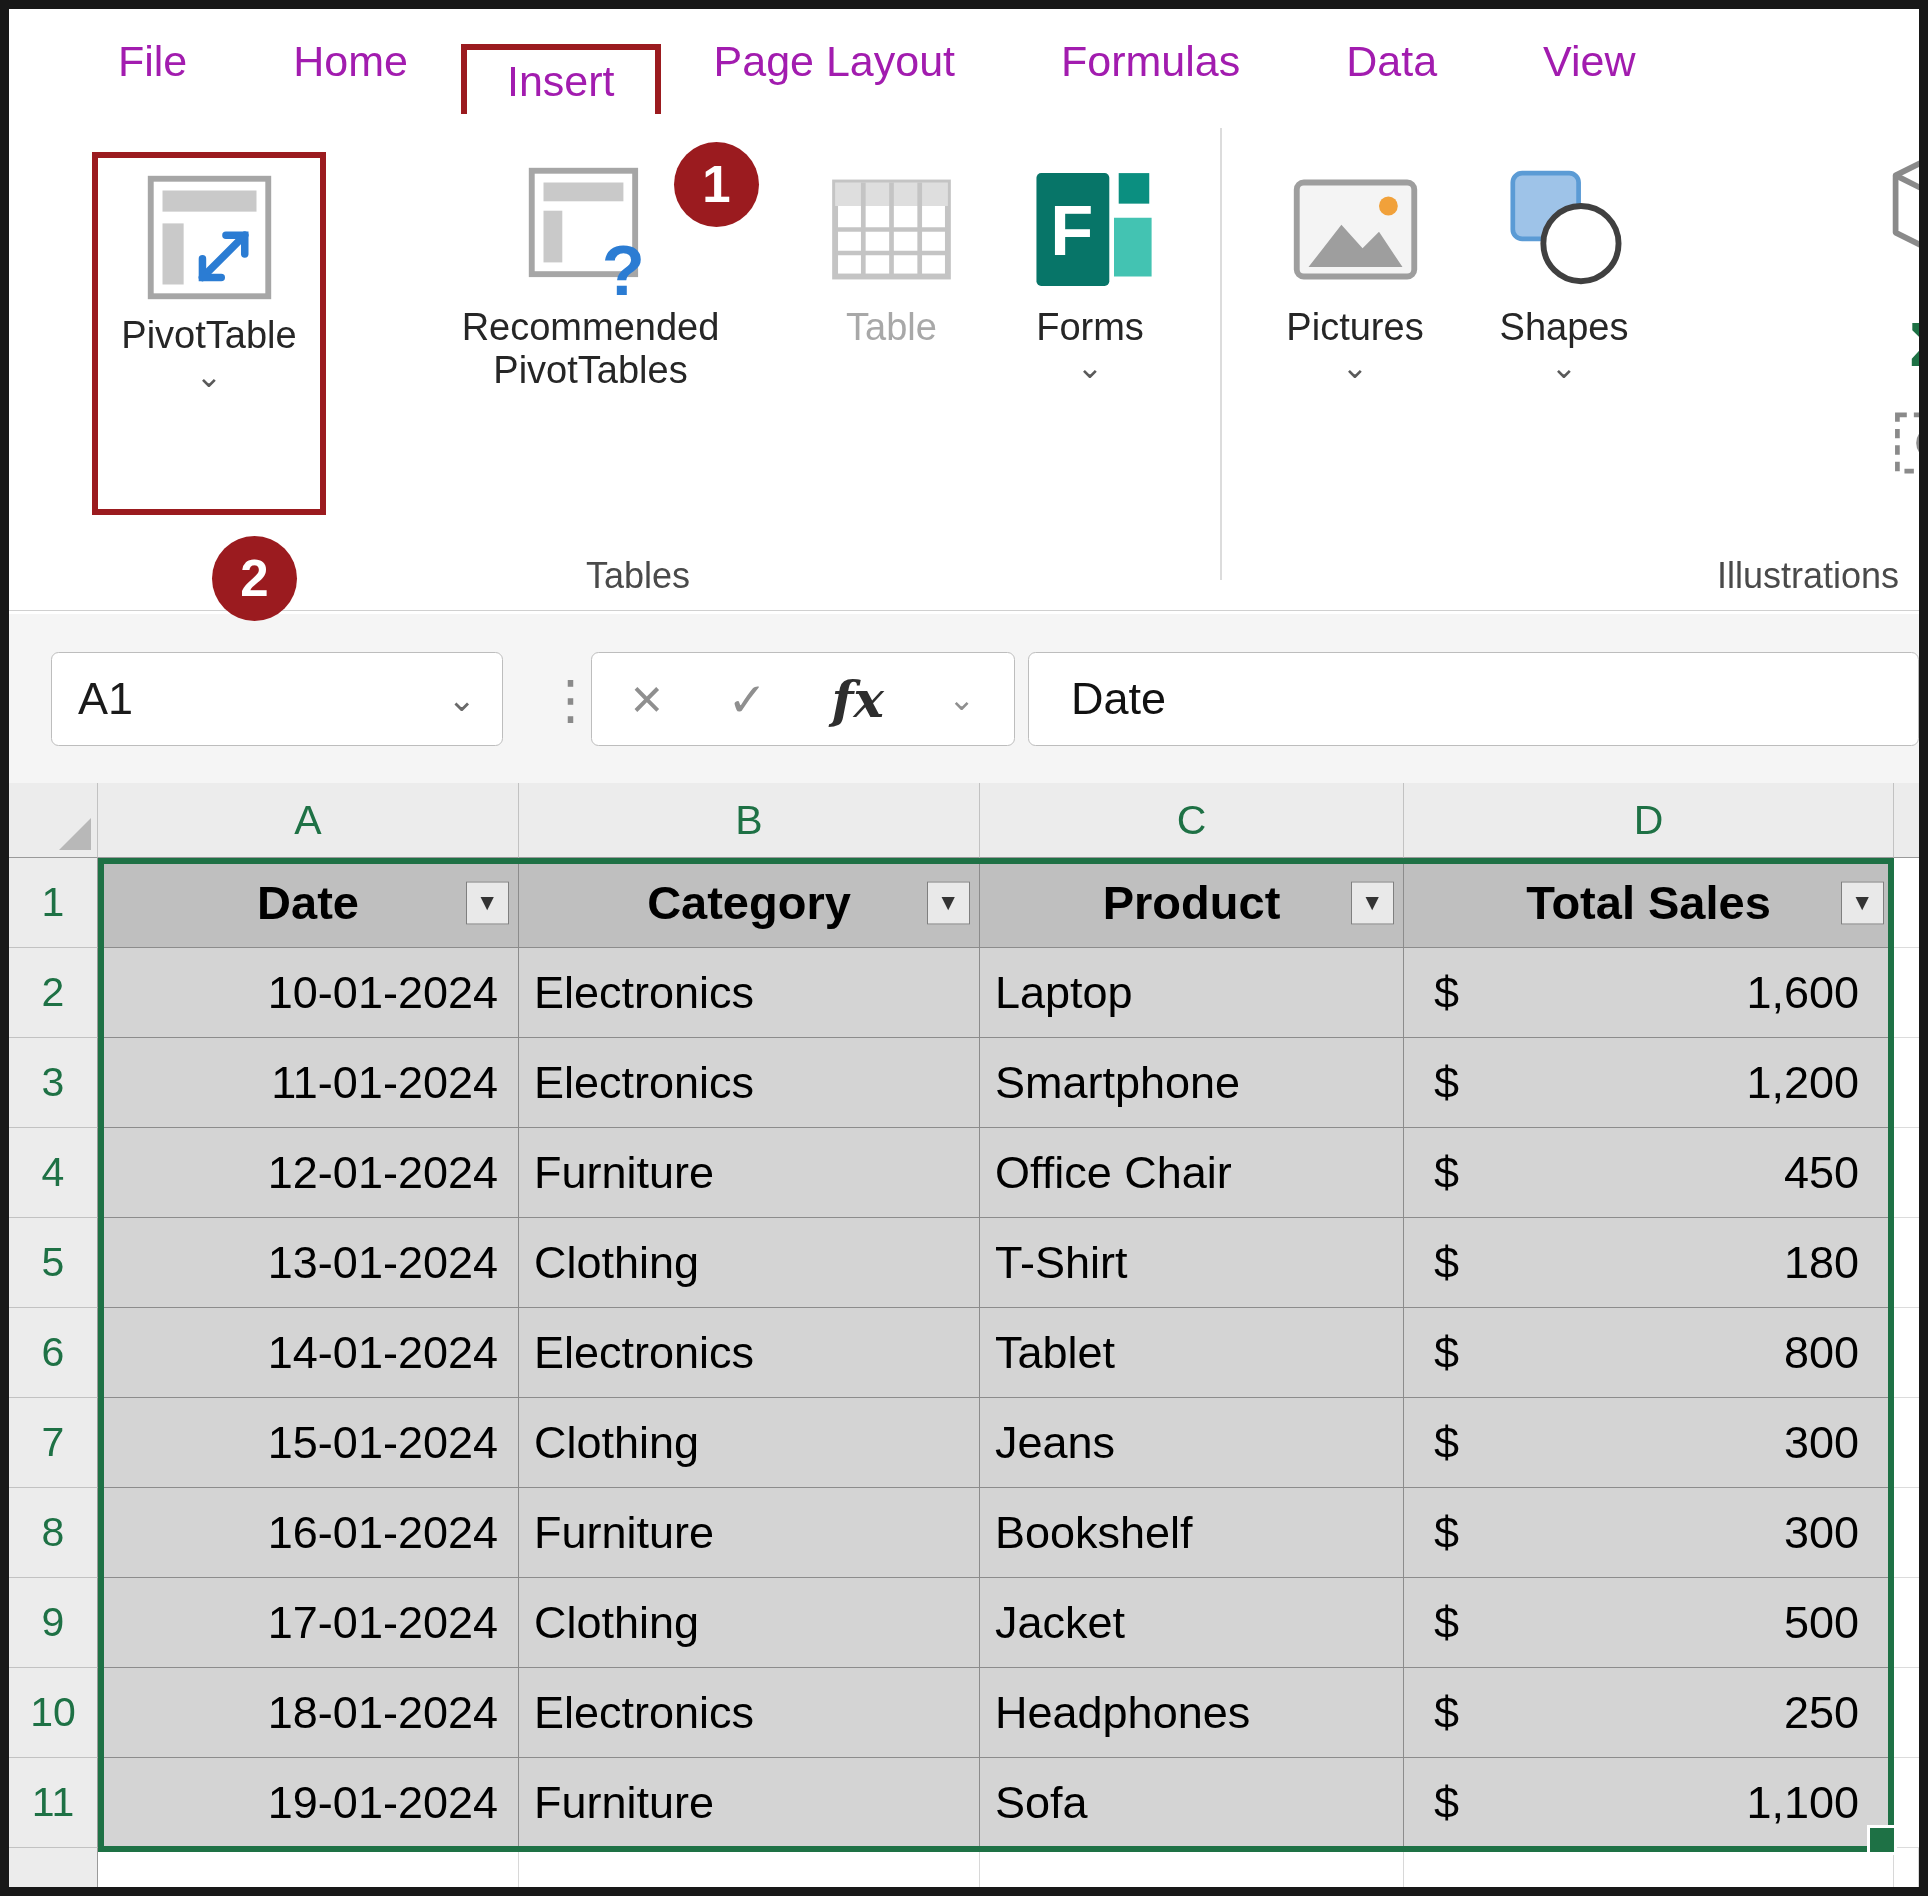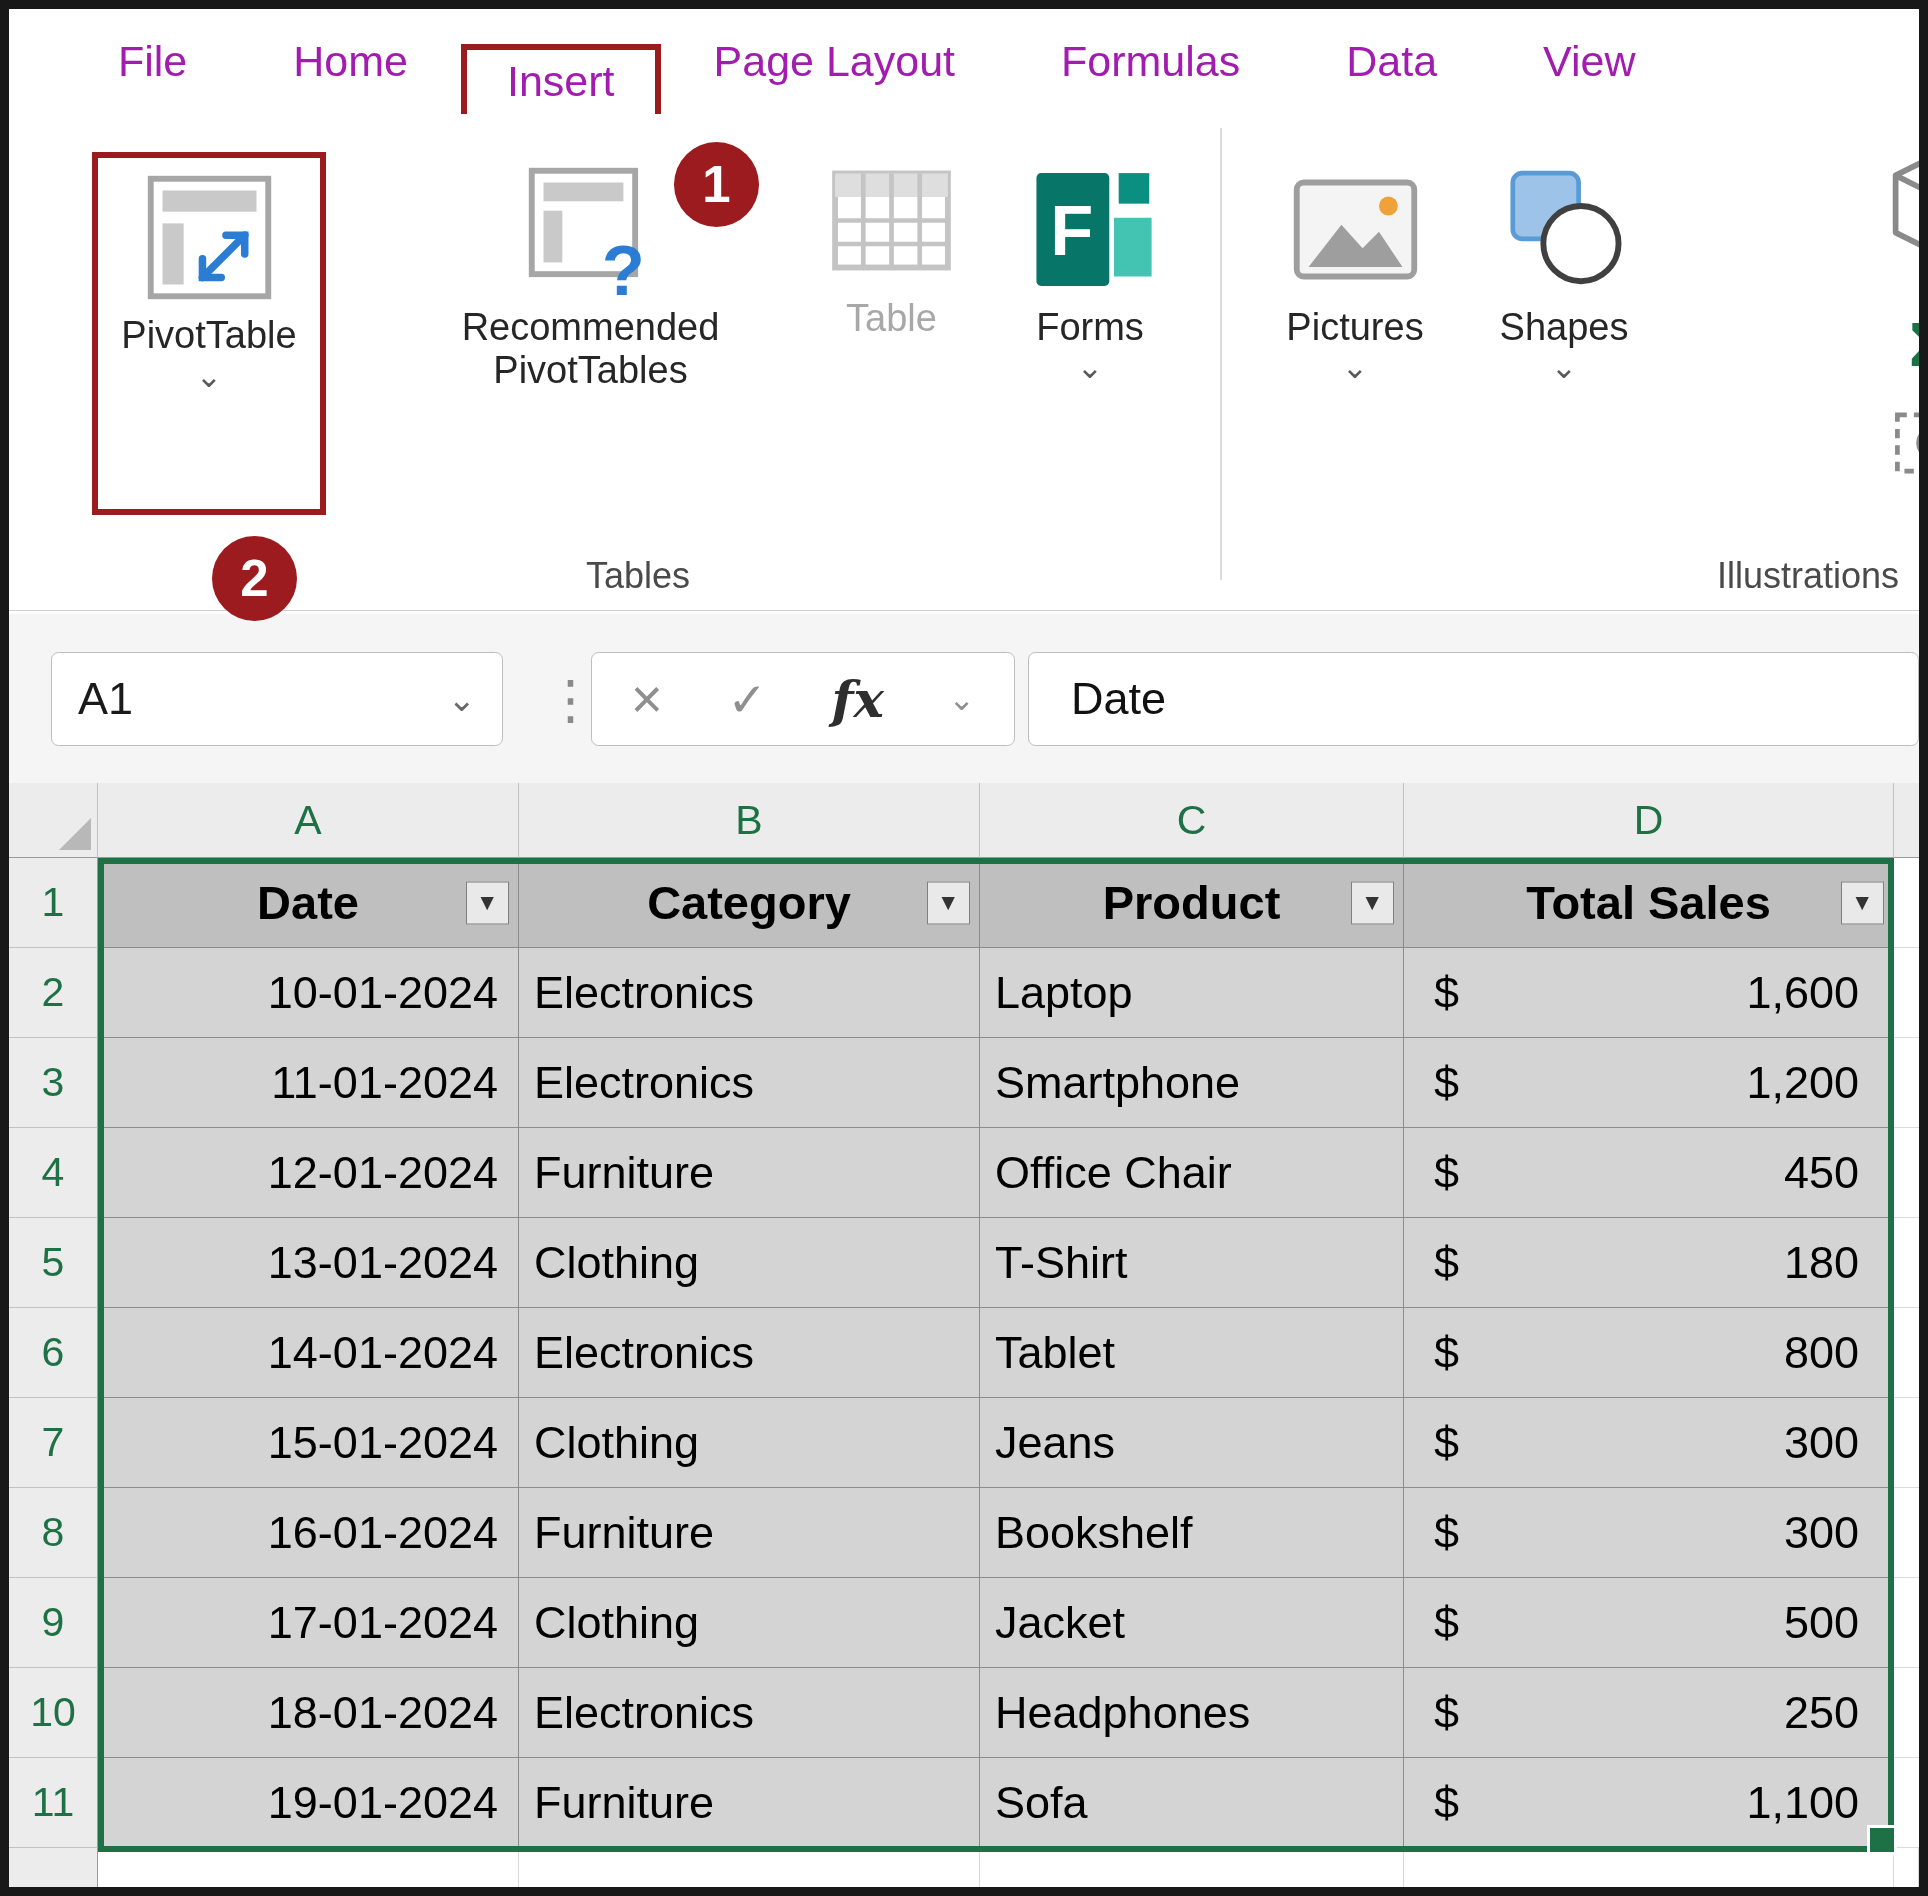--- a/index.html
+++ b/index.html
@@ -13,21 +13,21 @@
   .tab{font-size:43px;color:#a21caf;padding:0 53px;white-space:nowrap;}
   .tab.active{border:6.6px solid var(--accent-red,#9b1b1f);padding:7.5px 40px;margin-top:40px;}
   
   .ribbon{position:absolute;left:0;top:105px;width:1910px;height:497px;background:#fff;border-bottom:1.9px solid #d0d0d0;box-sizing:border-box;}
   .bigbtn{position:absolute;display:flex;flex-direction:column;align-items:center;text-align:center;}
   .bigbtn .blabel{font-size:38px;color:#262626;line-height:1.15;margin-top:5.6px;}
   .bigbtn .chev{font-size:32px;color:#5a5a5a;margin-top:1.9px;line-height:1;}
   .bigbtn.disabled .blabel{color:#a8a8a8;}
   .btn-pivot{left:83px;top:38px;width:234px;height:363px;border:6.6px solid var(--accent-red,#9b1b1f);box-sizing:border-box;justify-content:flex-start;padding-top:9.4px;}
   .btn-recommended{left:384px;top:45px;width:395px;}
-  .btn-table{left:798px;top:36px;width:169px;justify-content:space-between;}
+  .btn-table{left:798px;top:45px;width:169px;justify-content:space-between;}
   .btn-forms{left:987px;top:45px;width:188px;}
   .btn-pictures{left:1245px;top:45px;width:202px;}
   .btn-shapes{left:1461px;top:45px;width:188px;}
   .btn-icons{left:1665px;top:45px;width:188px;}
   .vsep{position:absolute;left:1211px;top:14px;width:1.9px;height:452px;background:#dcdcdc;}
   .glabel{position:absolute;bottom:13px;font-size:36px;color:#4a4a4a;text-align:center;}
   .glabel-tables{left:83px;width:1092px;}
   .glabel-ill{left:1554px;width:490px;}
   .partial-icon{position:absolute;color:#8a8a8a;}
   

